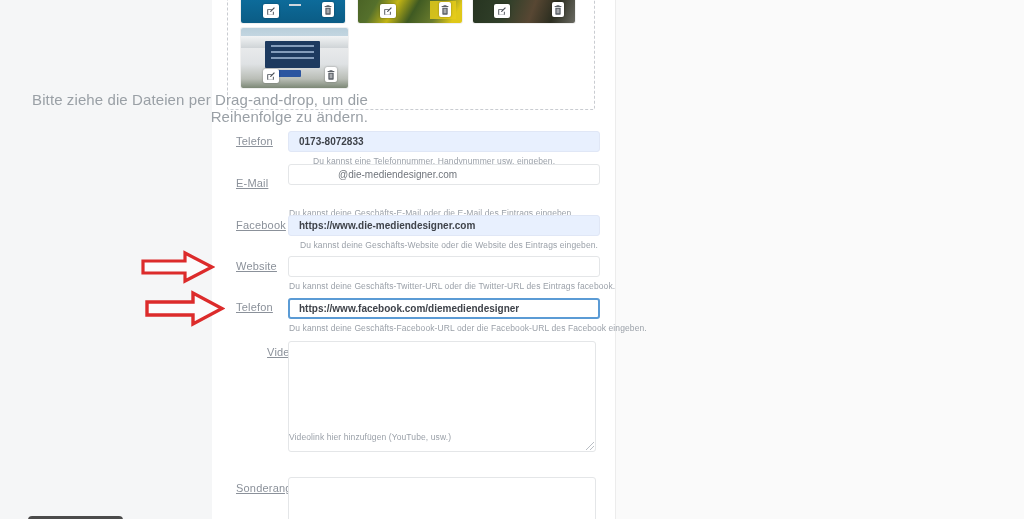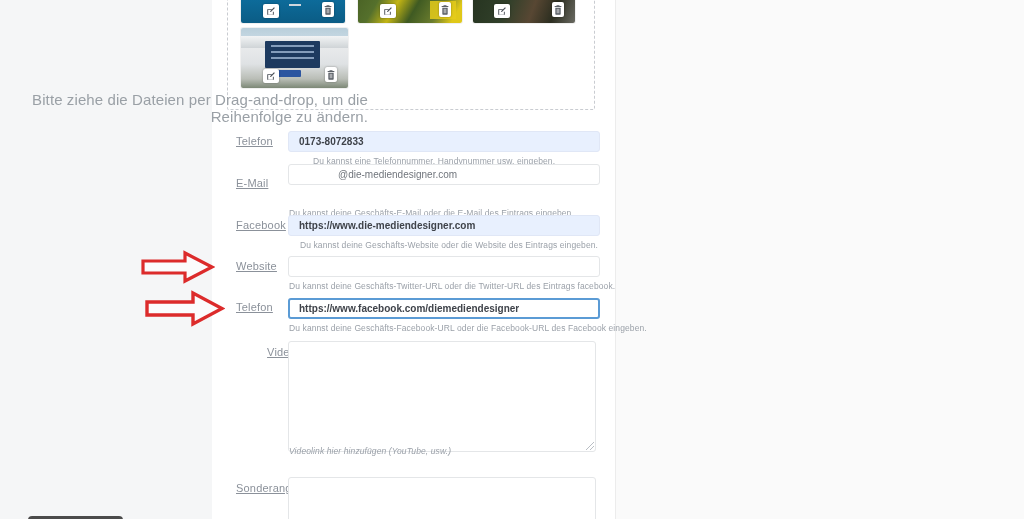--- a/index.html
+++ b/index.html
@@ -180,21 +180,21 @@
 <input class="field-input" style="top: 256px;" type="text" value="">
 <div class="field-helper" style="top:281px;">Du kannst deine Geschäfts-Twitter-URL oder die Twitter-URL des Eintrags facebook.</div>
 
 <div class="field-label" style="top:297px;">Telefon</div>
 <input class="field-input focused" style="top: 298px;" type="text" value="https://www.facebook.com/diemediendesigner">
 <div class="field-helper" style="top:323px;">Du kannst deine Geschäfts-Facebook-URL oder die Facebook-URL des Facebook eingeben.</div>
 
 <div class="field-label" style="top:341px; height:14px; line-height:14px; padding-top:4px;text-align:right;">Video</div>
 <textarea class="field-textarea" style="top: 341px; height: 111px;"></textarea>
 <div class="resize-grip" style="left:586px; top:442px;"></div>
-<div class="field-helper" style="top:446px;font-style:italic;">Videolink hier hinzufügen (YouTube, usw.)</div>
+<div class="field-helper" style="top:432px;">Videolink hier hinzufügen (YouTube, usw.)</div>
 
 <div class="field-label" style="top:477px; height:14px; line-height:14px; padding-top:4px;">Sonderangebote</div>
 <textarea class="field-textarea" style="top: 477px; height: 70px;"></textarea>
 
 <svg class="annot-arrow" style="left:141px; top:250px;" width="74" height="34" viewBox="0 0 74 34">
   <polygon points="2,11 44,11 44,3 71,17 44,31 44,23 2,23" fill="#fbfbfc" stroke="#dc2b2b" stroke-width="3.2" stroke-linejoin="miter"></polygon>
 </svg>
 <svg class="annot-arrow" style="left:145px; top:290px;" width="80" height="37" viewBox="0 0 80 37">
   <polygon points="2,12 48,12 48,3 77,18.5 48,34 48,25 2,25" fill="#fbfbfc" stroke="#dc2b2b" stroke-width="3.4" stroke-linejoin="miter"></polygon>
 </svg>

